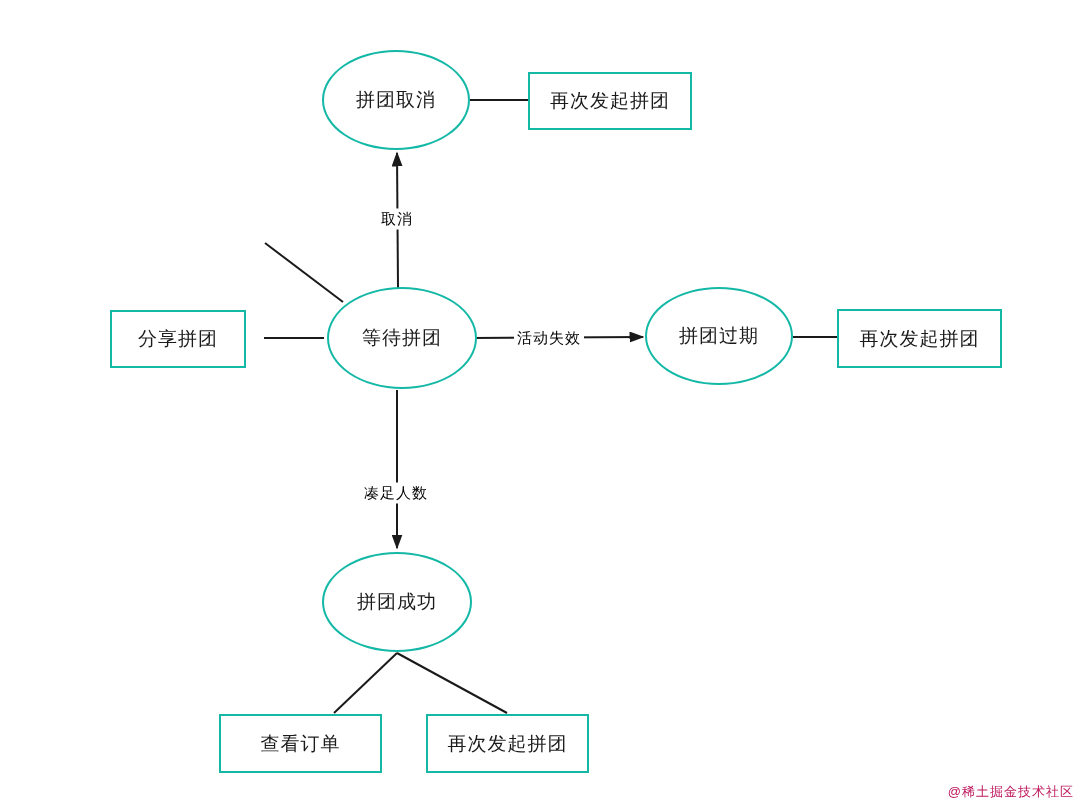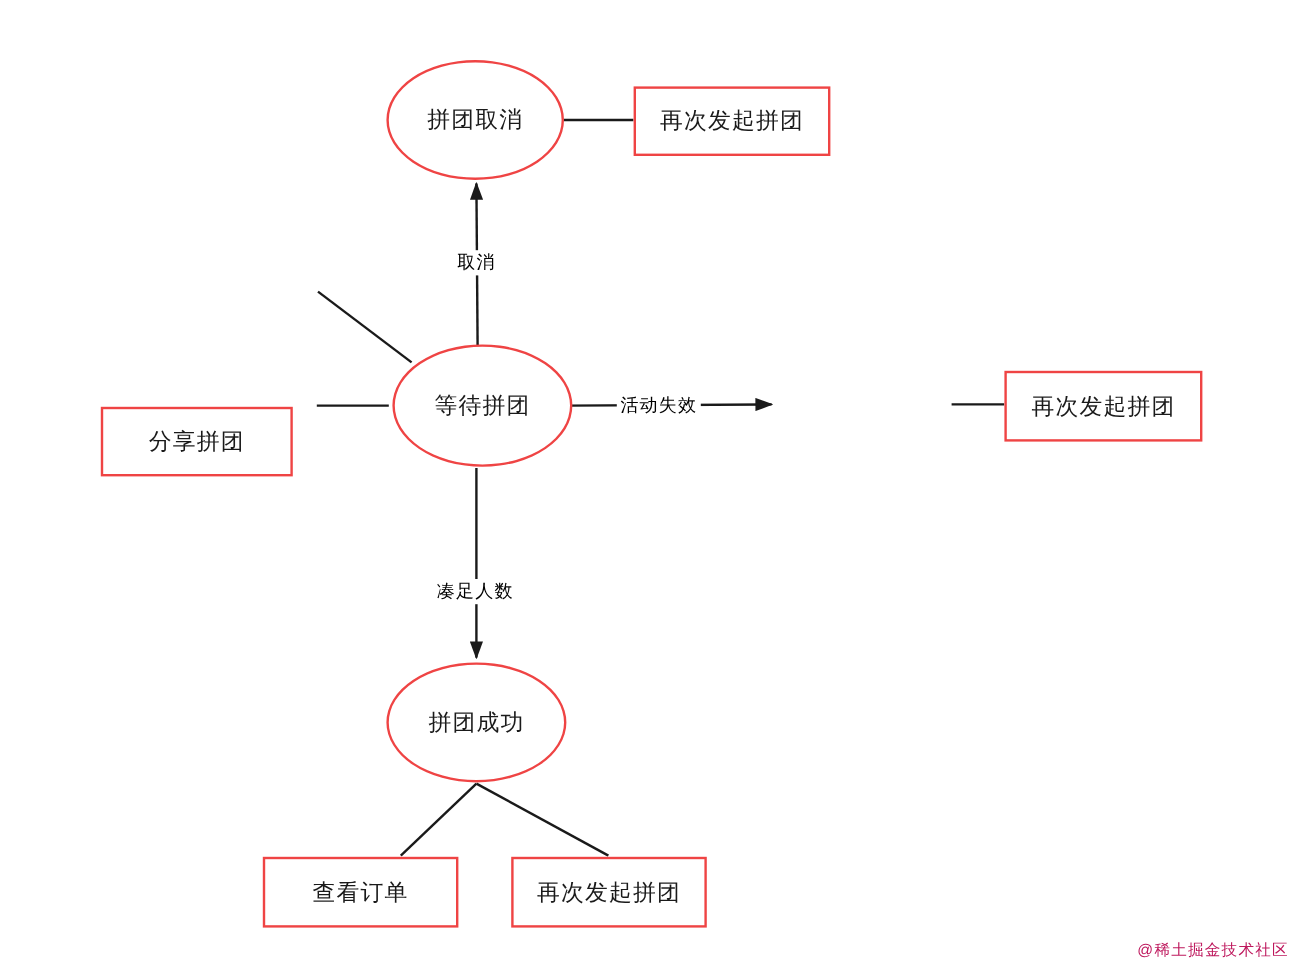--- a/index.html
+++ b/index.html
@@ -18,21 +18,21 @@
   .edges-svg {
     position: absolute;
     left: 0;
     top: 0;
     width: 1080px;
     height: 809px;
   }
   .node {
     position: absolute;
     box-sizing: border-box;
-    border: 2px solid #ef4444;
+    border: 2px solid #14b8a6;
     background: #ffffff;
     display: flex;
     align-items: center;
     justify-content: center;
     font-size: 19px;
     letter-spacing: 1px;
     color: #1a1a1a;
     text-align: center;
   }
   .node.ellipse { border-radius: 50%; }
@@ -85,24 +85,25 @@
     <line x1="397" y1="653" x2="334" y2="713" stroke="#1a1a1a" stroke-width="2"></line>
 
     <line x1="397" y1="653" x2="507" y2="713" stroke="#1a1a1a" stroke-width="2"></line>
   </svg>
 
   <div class="node ellipse" style="left:322px; top:50px; width:148px; height:100px;">拼团取消</div>
 
   <div class="node rect" style="left:528px; top:72px; width:164px; height:58px;">再次发起拼团</div>
 
 
-  <div class="node rect" style="left:84px; top:310px; width:160px; height:58px;margin-top:29px;">分享拼团</div>
+  <div class="node rect" style="left:110px; top:310px; width:136px; height:58px;">分享拼团</div>
 
   <div class="node ellipse" style="left:327px; top:287px; width:150px; height:102px;">等待拼团</div>
 
+  <div class="node ellipse" style="left:645px; top:287px; width:148px; height:98px;">拼团过期</div>
 
   <div class="node rect" style="left:837px; top:309px; width:165px; height:59px;">再次发起拼团</div>
 
   <div class="node ellipse" style="left:322px; top:552px; width:150px; height:100px;text-align:right;">拼团成功</div>
 
   <div class="node rect" style="left:219px; top:714px; width:163px; height:59px;">查看订单</div>
 
   <div class="node rect" style="left:426px; top:714px; width:163px; height:59px;">再次发起拼团</div>
 
   <div class="edge-label" style="left:397px; top:219px;">取消</div>

